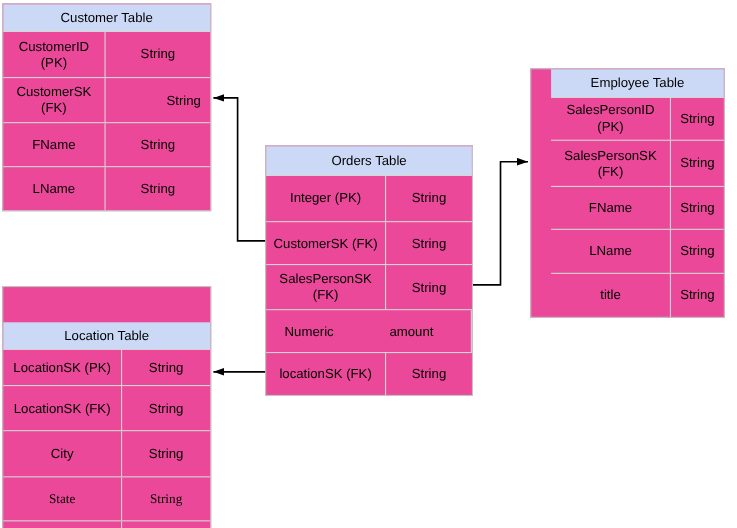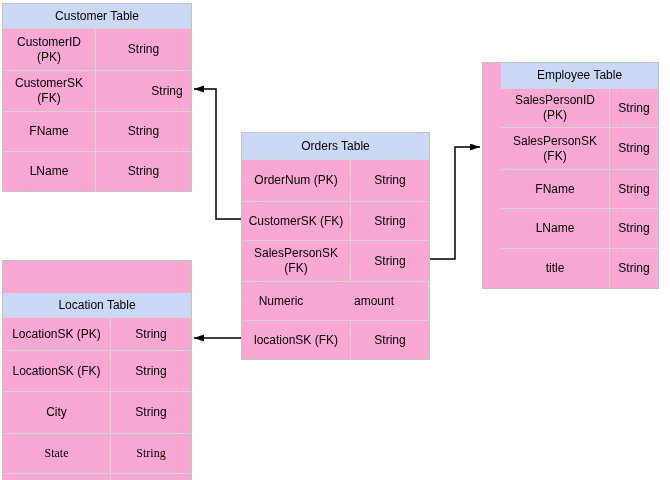--- a/index.html
+++ b/index.html
@@ -19,21 +19,21 @@
   }
   .canvas{
     position:relative;
     width:670px;height:480px;
     overflow:hidden;
     background:var(--bg);
   }
   #tables-layer{position:absolute;inset:0;}
   .tbl{
     position:absolute;
-    background:#f9a8d4;
+    background:#ec4899;
     border:1px solid var(--table-border);
     font-size:12px;
     line-height:1.25;
   }
   .tbl-header{
     display:flex;align-items:center;justify-content:center;
     background:var(--header-fill);
     border-bottom:1px solid var(--grid-line);
     white-space:pre-line;text-align:center;
   }
@@ -81,21 +81,21 @@
           <div class="cell c2">String</div>
         </div>
         <div class="tbl-row sep" style="height: 40px;">
           <div class="cell c1" style="width: 93px;">LName</div>
           <div class="cell c2">String</div>
         </div>
       </div>
       <div class="tbl" style="left: 241px; top: 132px; width: 189px;">
         <div class="tbl-header" style="height: 27px;">Orders Table</div>
         <div class="tbl-row" style="height: 41px;">
-          <div class="cell c1" style="width: 109px;">OrderNum (PK)</div>
+          <div class="cell c1" style="width: 109px;">Integer (PK)</div>
           <div class="cell c2">String</div>
         </div>
         <div class="tbl-row sep" style="height: 39px;">
           <div class="cell c1" style="width: 109px;">CustomerSK (FK)</div>
           <div class="cell c2">String</div>
         </div>
         <div class="tbl-row sep" style="height: 41px;">
           <div class="cell c1" style="width: 109px;">SalesPersonSK
 (FK)</div>
           <div class="cell c2">String</div>

